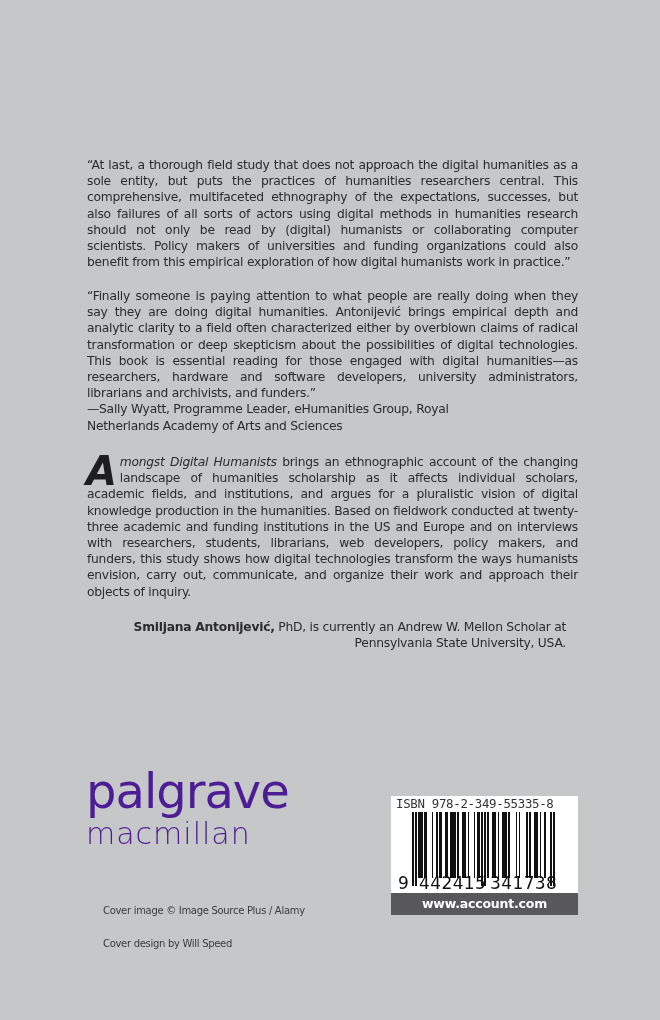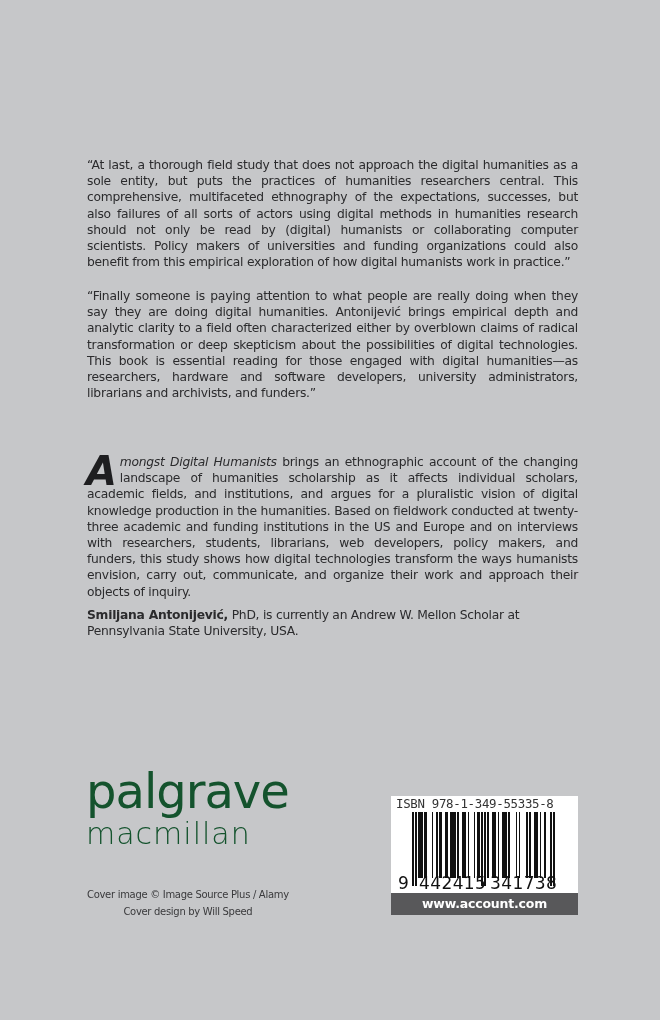--- a/index.html
+++ b/index.html
@@ -20,34 +20,34 @@
   #quote1 { top:157px; }
   #quote2 { top:288px; }
   #desc { top:454px; }
   #desc p { margin:0; text-align:justify; text-align-last:left; }
   .dropcap {
     float:left; font-size:40px; line-height:32px; font-style:italic; font-weight:bold;
     margin:1px 3px -2px -1px; color:#1e1e20;
   }
   .title-italic { font-style:italic; }
   #bio { top:607px; }
-  #bio p { margin:0; }
+  #bio p { margin:12px;text-align:right; }
   .bold { font-weight:bold; }
 
   .logo {
-    position:absolute; left:86px; top:766px; color:#14532d;
+    position:absolute; left:86px; top:766px; color:#4c1d95;
     font-family:"DejaVu Sans", sans-serif; font-weight:200;
   }
   .logo .l1 { font-size:48px; line-height:50px; letter-spacing:-1px; font-weight:normal; -webkit-text-stroke:0; }
   .logo .l2 { font-size:30px; line-height:40px; letter-spacing:1px; margin-top:-2px; }
   .credits {
     position:absolute; left:87px; top:886px; font-size:10px; line-height:17px; color:#3a3a3c;
     letter-spacing:-0.3px;
   }
-  .credits div { margin:0;text-align:center; }
+  .credits div { margin:16px; }
 
   .barcode-box {
     position:absolute; left:391px; top:796px; width:187px; height:119px;
   }
   .barcode-white {
     position:absolute; left:0; top:0; width:187px; height:97px; background:#ffffff;
   }
   .isbn-text {
     position:absolute; left:5px; top:1px; width:180px;
     font-family:"DejaVu Sans Mono", "Liberation Mono", monospace;
@@ -75,20 +75,24 @@
 </style>
 </head>
 <body>
 
 <div class="block quote" id="quote1">
   <p>“At last, a thorough field study that does not approach the digital humanities as a sole entity, but puts the practices of humanities researchers central. This comprehensive, multifaceted ethnography of the expectations, successes, but also failures of all sorts of actors using digital methods in humanities research should not only be read by (digital) humanists or collaborating computer scientists. Policy makers of universities and funding organizations could also benefit from this empirical exploration of how digital humanists work in practice.”</p>
 </div>
 
 <div class="block quote" id="quote2">
   <p>“Finally someone is paying attention to what people are really doing when they say they are doing digital humanities. Antonijević brings empirical depth and analytic clarity to a field often characterized either by overblown claims of radical transformation or deep skepticism about the possibilities of digital technologies. This book is essential reading for those engaged with digital humanities—as researchers, hardware and software developers, university administrators, librarians and archivists, and funders.”</p>
+  <p class="attrib">
+    <span>—Sally Wyatt, Programme Leader, eHumanities Group, Royal</span><br>
+    <span>Netherlands Academy of Arts and Sciences</span>
+  </p>
 </div>
 
 <div class="block" id="desc">
   <p>
     <span class="dropcap">A</span><span class="title-italic">mongst Digital Humanists</span><span> brings an ethnographic account of the changing landscape of humanities scholarship as it affects individual scholars, academic fields, and institutions, and argues for a pluralistic vision of digital knowledge production in the humanities. Based on fieldwork conducted at twenty-three academic and funding institutions in the US and Europe and on interviews with researchers, students, librarians, web developers, policy makers, and funders, this study shows how digital technologies transform the ways humanists envision, carry out, communicate, and organize their work and approach their objects of inquiry.</span>
   </p>
 </div>
 
 <div class="block" id="bio">
   <p><span class="bold">Smiljana Antonijević,</span><span> PhD, is currently an Andrew W. Mellon Scholar at Pennsylvania State University, USA.</span></p>
@@ -99,21 +103,21 @@
   <div class="l2">macmillan</div>
 </div>
 
 <div class="credits">
   <div>Cover image © Image Source Plus / Alamy</div>
   <div>Cover design by Will Speed</div>
 </div>
 
 <div class="barcode-box">
   <div class="barcode-white">
-    <div class="isbn-text">ISBN 978-1-349-55335-8</div>
+    <div class="isbn-text">ISBN 978-2-349-55335-8</div>
     <div class="bars" id="bars">
         <div class="bar b guard" style="width: 1.5px;"></div>
         <div class="bar w guard" style="width: 1.5px;"></div>
         <div class="bar b guard" style="width: 1.5px;"></div>
         <div class="bar w" style="width: 1.5px;"></div>
         <div class="bar b" style="width: 1.5px;"></div>
         <div class="bar b" style="width: 1.5px;"></div>
         <div class="bar b" style="width: 1.5px;"></div>
         <div class="bar w" style="width: 1.5px;"></div>
         <div class="bar b" style="width: 1.5px;"></div>

